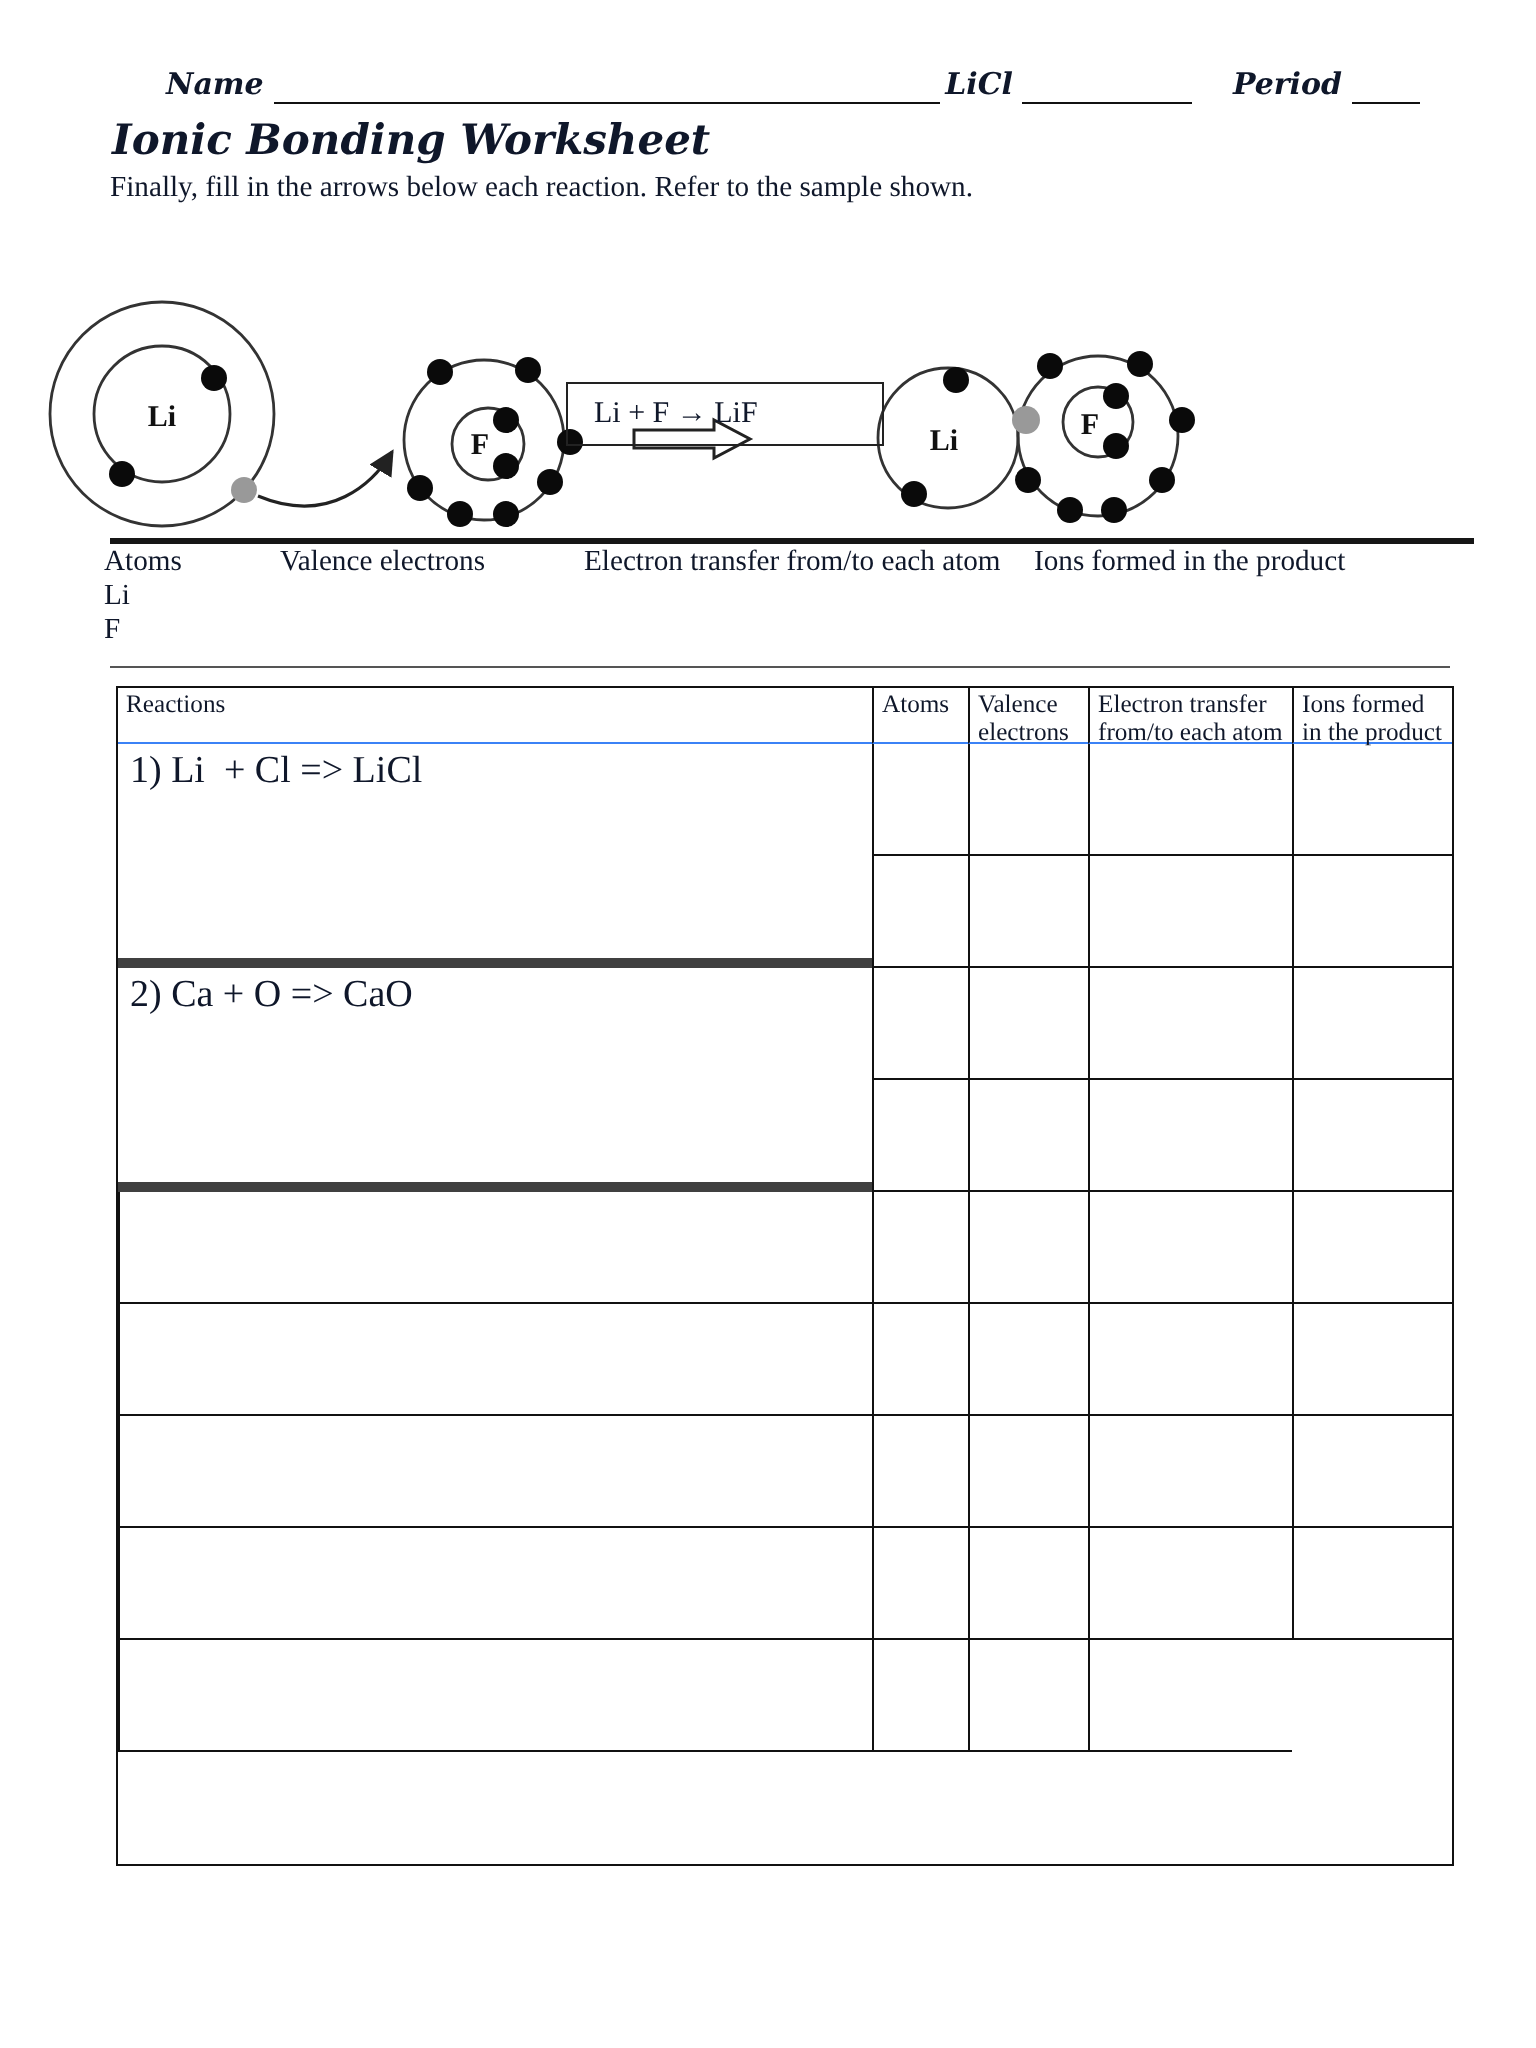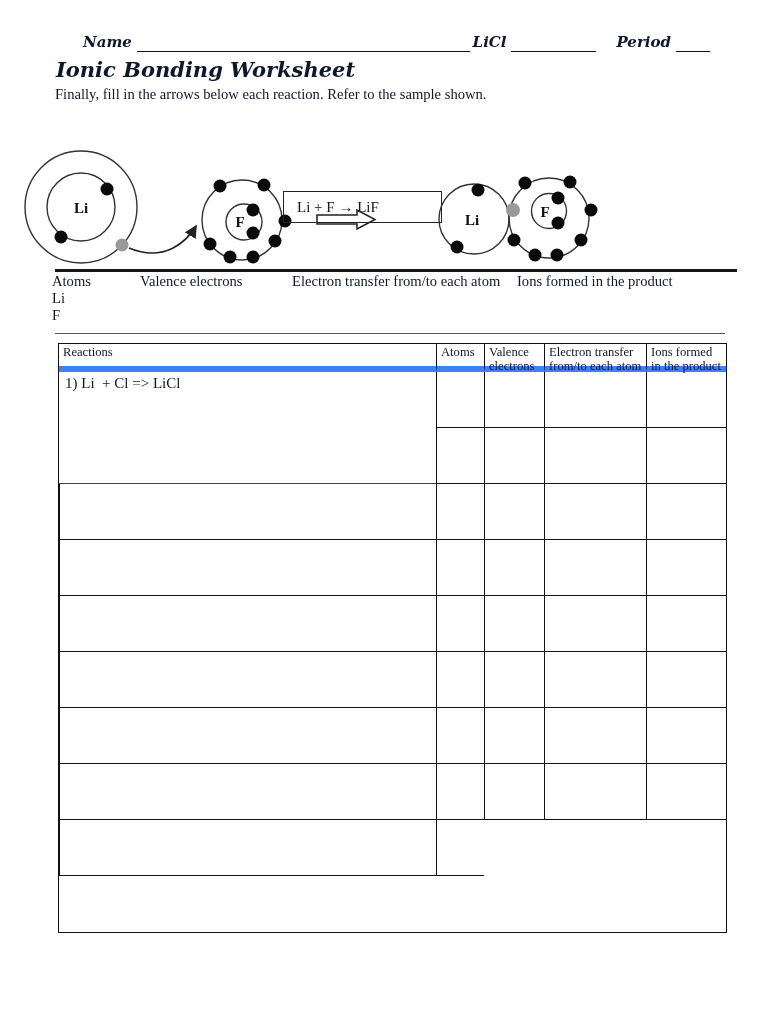--- a/index.html
+++ b/index.html
@@ -40,23 +40,23 @@
   .sa-valence{left:140px;top:0;}
   .sa-transfer{left:292px;top:0;}
   .sa-ions{left:517px;top:0;}
   .sa-li{left:52px;top:17px;}
   .sa-f{left:52px;top:34px;}
   
   .wtable{position:absolute;top:343px;left:58px;border:1.5px solid #111;
     display:grid;grid-template-columns:377px 48px 60px 102px 80px;
     grid-template-rows:28px repeat(10,56px);box-sizing:content-box;background:#fff;}
   .wtable > div{box-sizing:border-box;}
-  .th{font-size:12.6px;line-height:13.5px;padding:2px 4px;border-bottom:6px solid #3b82f6;}
+  .th{font-size:12.6px;line-height:13.5px;padding:2px 4px;border-bottom:1px solid #3b82f6;}
   .bl{border-left:1px solid #111;}
-  .rcell{grid-row:span 2;font-size:15px;padding:3px 6px;border-bottom:1px solid #404040;white-space:pre;}
+  .rcell{grid-row:span 2;font-size:19px;padding:3px 6px;border-bottom:5px solid #404040;white-space:pre;}
   .sub{border-left:1px solid #111;border-bottom:1px solid #111;}
 </style>
 </head>
 <body>
 
 <div class="page">
 
   <div class="name-line">
     <span class="script">Name</span>
     <span class="blank grow"></span>
@@ -148,20 +148,21 @@
     <div class="rcell">1) Li  + Cl =&gt; LiCl</div>
     <div class="sub"></div>
     <div class="sub"></div>
     <div class="sub"></div>
     <div class="sub"></div>
     <div class="sub"></div>
     <div class="sub"></div>
     <div class="sub"></div>
     <div class="sub"></div>
 
+    <div class="rcell">2) Ca + O =&gt; CaO</div>
     <div class="sub"></div>
     <div class="sub"></div>
     <div class="sub"></div>
     <div class="sub"></div>
     <div class="sub"></div>
     <div class="sub"></div>
     <div class="sub"></div>
     <div class="sub"></div>
 
     <div class="sub"></div>

